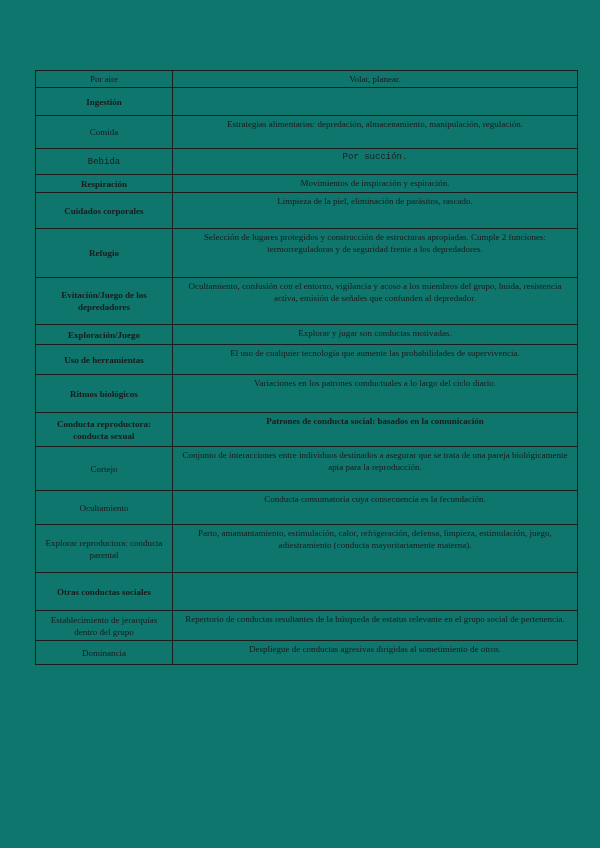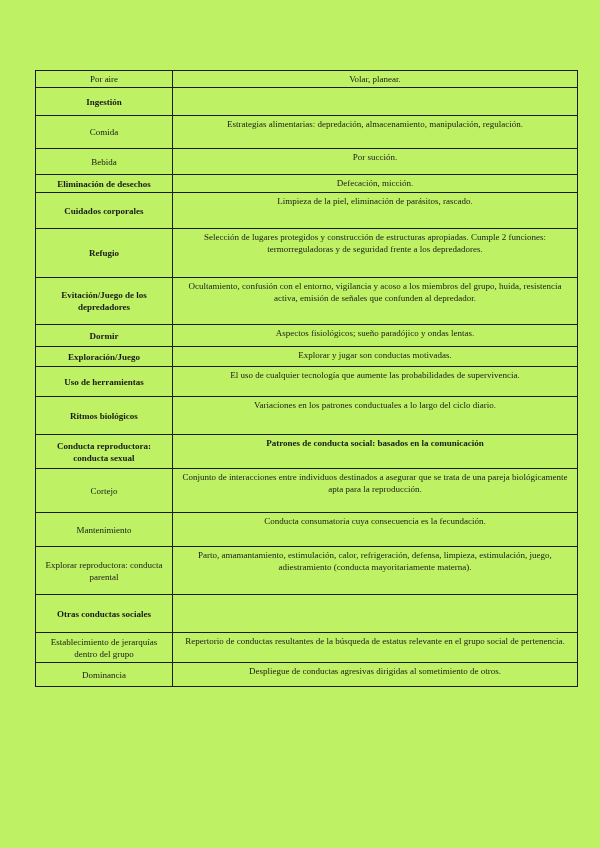--- a/index.html
+++ b/index.html
@@ -10,21 +10,21 @@
   body {
     width: 600px;
     height: 848px;
     position: relative;
     font-family: "Liberation Serif", serif;
     color: #1a1a1a;
   }
   .page {
     position: absolute;
     inset: 0;
-    background: #bef264;
+    background: #0f766e;
   }
   table.behavior-table {
     position: absolute;
     left: 35px;
     top: 70px;
     width: 543px;
     border-collapse: collapse;
     table-layout: fixed;
   }
   table.behavior-table td {
@@ -57,43 +57,39 @@
           <td class="desc">Volar, planear.</td>
         </tr>
         <tr style="height: 28px;">
           <td class="cat bold">Ingestión</td>
           <td class="desc"></td>
         </tr>
         <tr style="height: 33px;">
           <td class="cat">Comida</td>
           <td class="desc">Estrategias alimentarias: depredación, almacenamiento, manipulación, regulación.</td>
         </tr>
-        <tr style="height: 26px;">
+        <tr style="height: 26px; font-family: Liberation Mono, monospace;">
           <td class="cat">Bebida</td>
           <td class="desc">Por succión.</td>
         </tr>
         <tr style="height: 18px;">
-          <td class="cat bold">Eliminación de desechos</td>
-          <td class="desc">Defecación, micción.</td>
+          <td class="cat bold">Respiración</td>
+          <td class="desc">Movimientos de inspiración y espiración.</td>
         </tr>
         <tr style="height: 36px;">
           <td class="cat bold">Cuidados corporales</td>
           <td class="desc">Limpieza de la piel, eliminación de parásitos, rascado.</td>
         </tr>
         <tr style="height: 49px;">
           <td class="cat bold">Refugio</td>
           <td class="desc">Selección de lugares protegidos y construcción de estructuras apropiadas. Cumple 2 funciones: termorreguladoras y de seguridad frente a los depredadores.</td>
         </tr>
         <tr style="height: 47px;">
           <td class="cat bold">Evitación/Juego de los depredadores</td>
           <td class="desc">Ocultamiento, confusión con el entorno, vigilancia y acoso a los miembros del grupo, huida, resistencia activa, emisión de señales que confunden al depredador.</td>
-        </tr>
-        <tr style="height: 22px;">
-          <td class="cat bold">Dormir</td>
-          <td class="desc">Aspectos fisiológicos; sueño paradójico y ondas lentas.</td>
         </tr>
         <tr style="height: 20px; font-family: Liberation Serif, serif;">
           <td class="cat bold">Exploración/Juego</td>
           <td class="desc">Explorar y jugar son conductas motivadas.</td>
         </tr>
         <tr style="height: 30px;">
           <td class="cat bold">Uso de herramientas</td>
           <td class="desc">El uso de cualquier tecnología que aumente las probabilidades de supervivencia.</td>
         </tr>
         <tr style="height: 38px;">
@@ -102,21 +98,21 @@
         </tr>
         <tr style="height: 34px;">
           <td class="cat bold">Conducta reproductora: conducta sexual</td>
           <td class="desc bold">Patrones de conducta social: basados en la comunicación</td>
         </tr>
         <tr style="height: 44px;">
           <td class="cat">Cortejo</td>
           <td class="desc">Conjunto de interacciones entre individuos destinados a asegurar que se trata de una pareja biológicamente apta para la reproducción.</td>
         </tr>
         <tr style="height: 34px;">
-          <td class="cat">Mantenimiento</td>
+          <td class="cat">Ocultamiento</td>
           <td class="desc">Conducta consumatoria cuya consecuencia es la fecundación.</td>
         </tr>
         <tr style="height: 48px;">
           <td class="cat">Explorar reproductora: conducta parental</td>
           <td class="desc">Parto, amamantamiento, estimulación, calor, refrigeración, defensa, limpieza, estimulación, juego, adiestramiento (conducta mayoritariamente materna).</td>
         </tr>
         <tr style="height: 38px;">
           <td class="cat bold">Otras conductas sociales</td>
           <td class="desc"></td>
         </tr>

